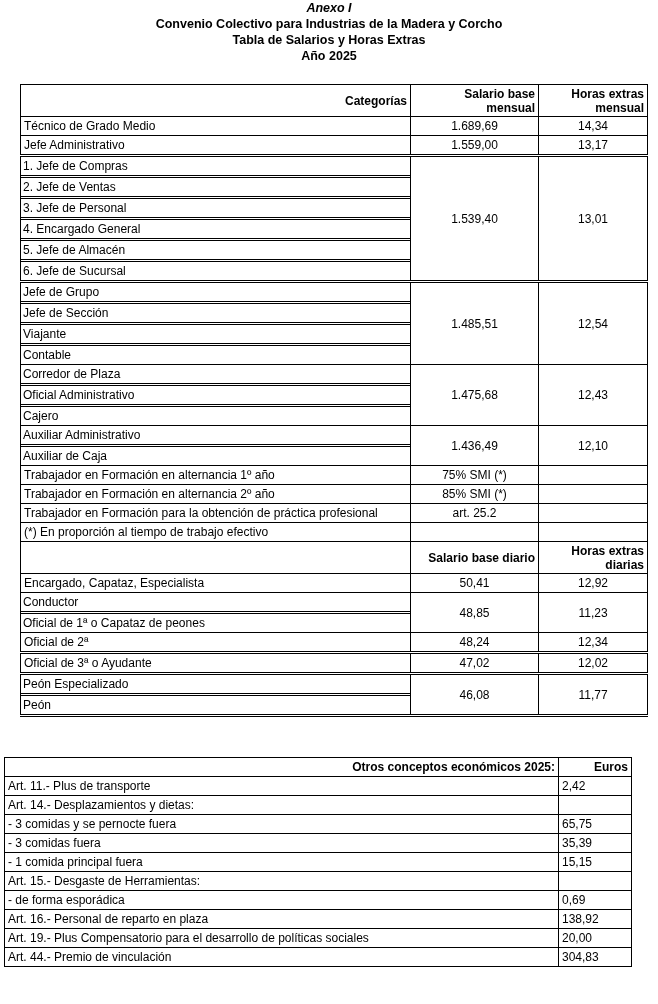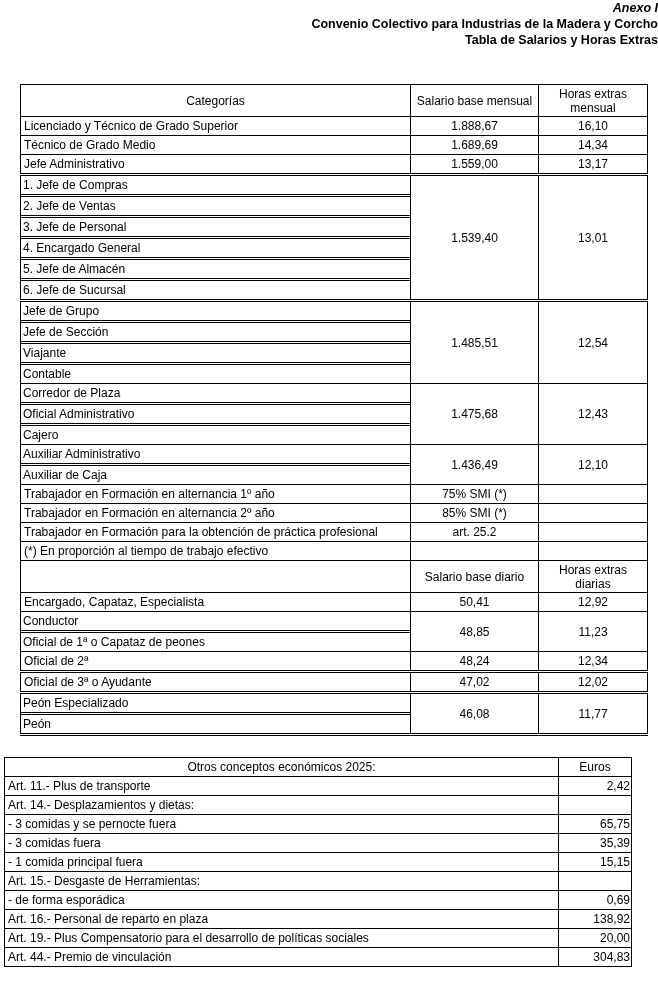--- a/index.html
+++ b/index.html
@@ -1,72 +1,68 @@
 <!DOCTYPE html>
 <html><head>
   <meta charset="utf-8">
   <style>
     html, body { margin: 0; padding: 0; background: #ffffff; }
     body {
       width: 658px; height: 1004px; position: relative; overflow: hidden;
       font-family: "Liberation Sans", sans-serif; color: #000;
     }
-    .titles { position: absolute; left: 0; top: 0; width: 658px; text-align: right; font-weight: bold; font-size: 12.5px; line-height: 16px; }
+    .titles { position: absolute; left: 0; top: 0; width: 658px; text-align: center; font-weight: bold; font-size: 12.5px; line-height: 16px; }
     .titles .t0 { font-style: italic; }
     .titles div { height: 16px; }
     table { border-collapse: collapse; position: absolute; table-layout: fixed; font-size: 12px; }
     td, th { border: 1.5px solid #000; padding: 0 3px; height: 18px; line-height: 14px; white-space: nowrap; overflow: hidden; }
-    th { font-weight: normal; text-align: center; }
+    th { font-weight: bold; text-align: right; }
     #t1 { left: 20px; top: 84px; width: 627px; }
     #t1 col.c1 { width: 390px; }
     #t1 col.c2 { width: 128px; }
     #t1 col.c3 { width: 109px; }
     .hdr th { height: 31px; line-height: 14px; white-space: normal; }
     td.num { text-align: center; }
     td.grp { vertical-align: middle; text-align: center; margin-left: 27px; }
     td.inner { padding: 0; }
     .boxes { display: flex; flex-direction: column; }
     .box { height: 18px; line-height: 18px; padding: 0 2px; border-bottom: 3px double #000; box-sizing: content-box; }
     .box:last-child { border-bottom: none; }
     .dbl-top td { border-top: 3px double #000; }
     .dbl-bot td { border-bottom: 3px double #000; }
     #t2 { left: 4px; top: 757px; width: 627px; }
     #t2 col.c1 { width: 554px; }
     #t2 col.c2 { width: 73px; }
-    #t2 td.val { text-align: right; padding-right: 1px; }
+    #t2 td.val { padding-right: 1px; }
     #t2 th { height: 18px; }
   </style>
 </head>
 <body>
 
 <div class="titles">
   <div class="t0">Anexo I</div>
   <div>Convenio Colectivo para Industrias de la Madera y Corcho</div>
   <div>Tabla de Salarios y Horas Extras</div>
+  <div>Año 2025</div>
 </div>
 
 <table id="t1">
   <colgroup>
       <col class="c1">
       <col class="c2">
       <col class="c3">
     </colgroup>
   <tbody>
       <tr class="hdr">
     <th>Categorías</th>
     <th>Salario base mensual</th>
     <th>Horas extras mensual</th>
   </tr>
 
   <tr>
-    <td>Licenciado y Técnico de Grado Superior</td>
-    <td class="num">1.888,67</td>
-    <td class="num">16,10</td>
-  </tr>
-  <tr>
     <td>Técnico de Grado Medio</td>
     <td class="num">1.689,69</td>
     <td class="num">14,34</td>
   </tr>
   <tr>
     <td>Jefe Administrativo</td>
     <td class="num">1.559,00</td>
     <td class="num">13,17</td>
   </tr>
 

